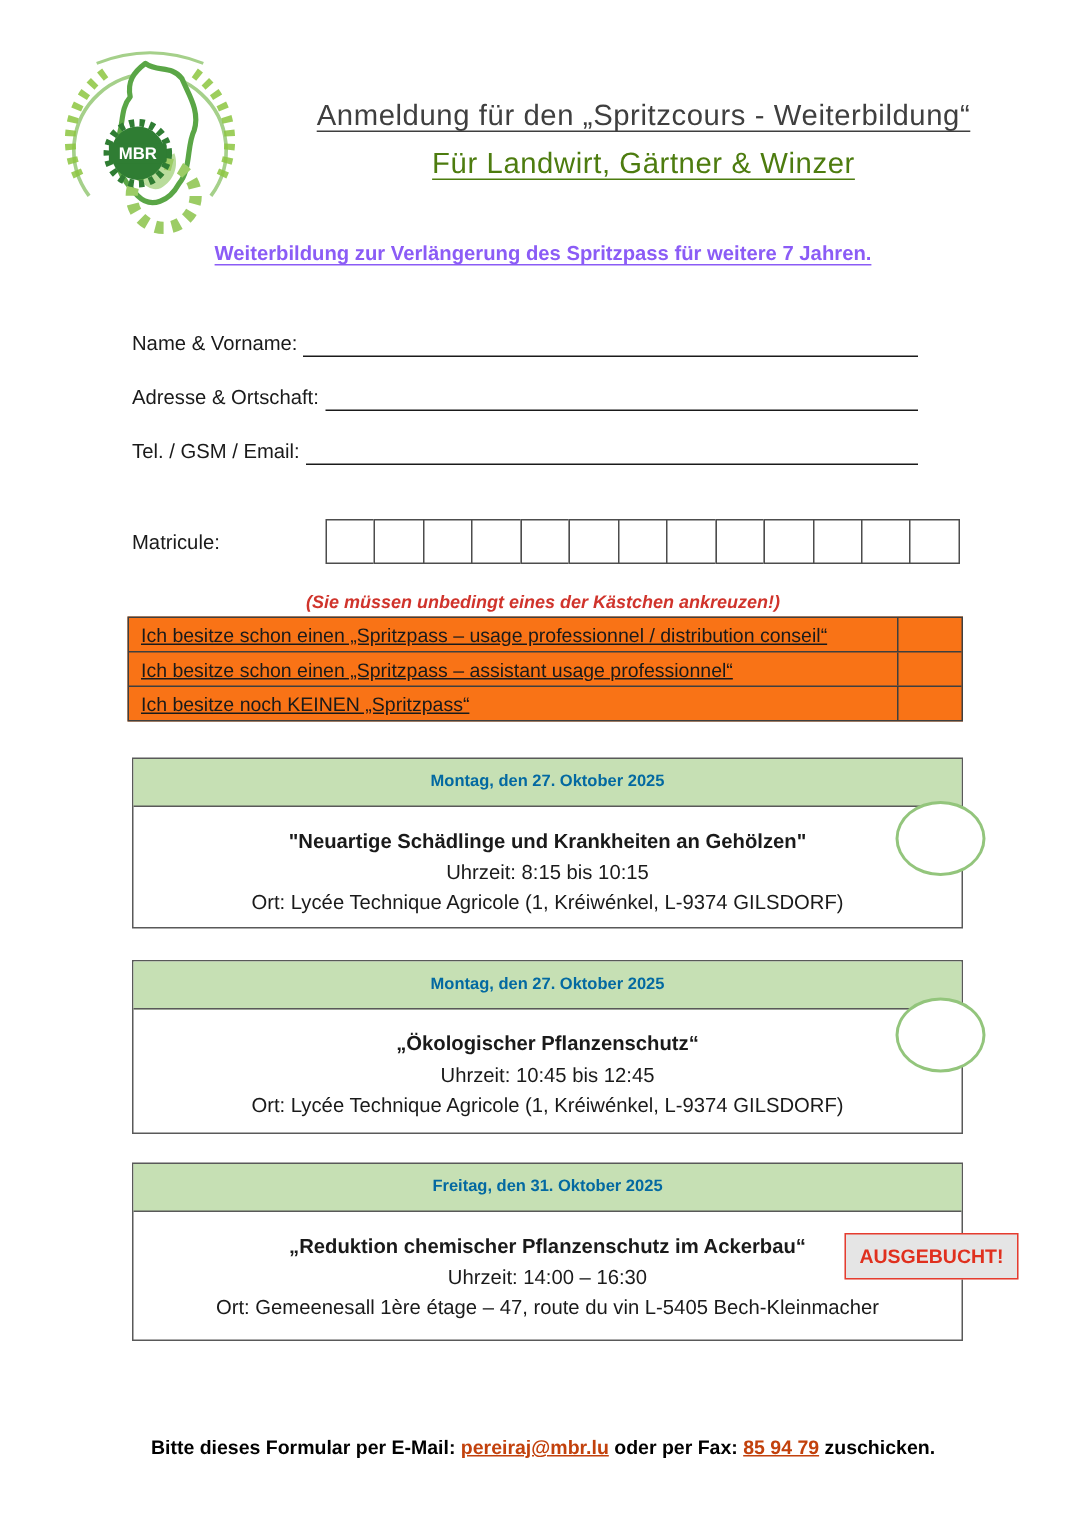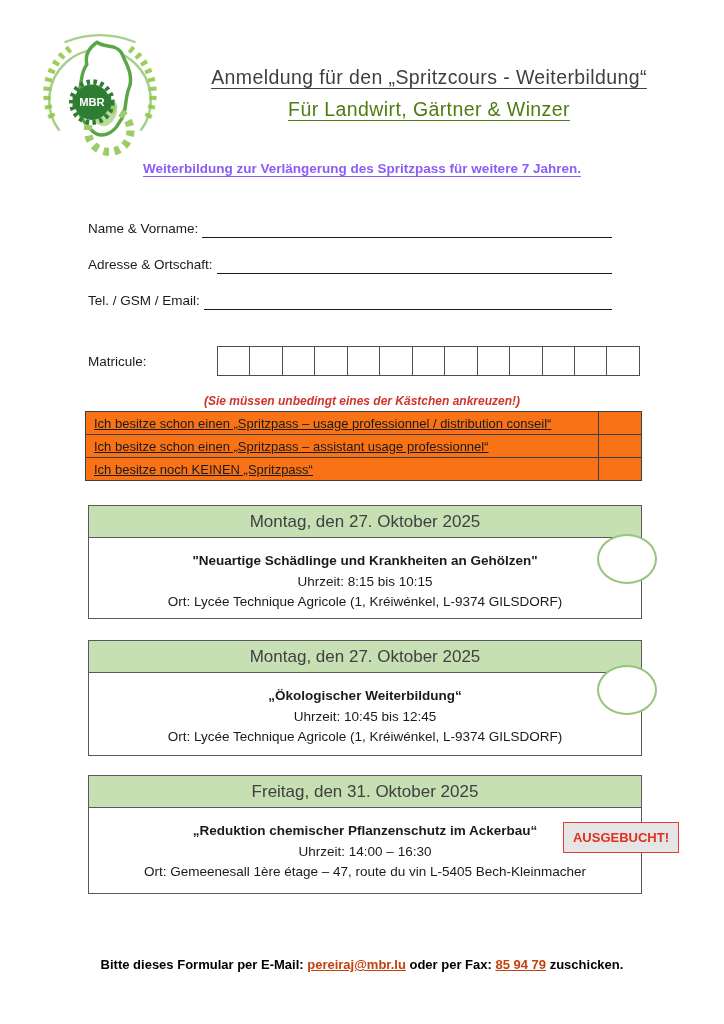--- a/index.html
+++ b/index.html
@@ -44,21 +44,21 @@
     color:#d0342c;font-style:italic;font-weight:700;font-size:12px;
   }
   .checkbox-table{position:absolute;left:85px;top:411px;width:555px;border:1.6px solid #3f3f3f;background:#f97316;text-decoration:underline;}
   .cbt-row{display:flex;align-items:center;height:22px;border-top:1.4px solid #3f3f3f;}
   .cbt-row:first-child{border-top:none;}
   .cbt-label{flex:1;padding-left:8px;font-size:13px;white-space:nowrap;}
   .cbt-box{width:42px;align-self:stretch;border-left:1.4px solid #3f3f3f;}
   
   .event{position:absolute;left:88px;width:552px;border:1.6px solid #595959;background:#fff;}
   .event-header{
-    height:31px;line-height:31px;text-align:center;font-weight:400;font-size:17px;color:#404040;
+    height:31px;line-height:31px;text-align:center;font-weight:700;font-size:11px;color:#0369a1;
     background:#c6e0b4;border-bottom:1.6px solid #595959;
   }
   .event-body{text-align:center;padding-top:13px;font-size:13.5px;line-height:20px;}
   .event-title{font-weight:700;margin-bottom:1px;}
   .circle-mark{
     position:absolute;right:-16px;width:56px;height:46px;
     border:2.2px solid #93c57c;border-radius:50%;background:#fff;z-index:2;
   }
   .badge{
     position:absolute;right:-38px;top:46px;z-index:2;
@@ -162,21 +162,21 @@
       <div class="event-title">"Neuartige Schädlinge und Krankheiten an Gehölzen"</div>
       <div class="event-time">Uhrzeit: 8:15 bis 10:15</div>
       <div class="event-location">Ort: Lycée Technique Agricole (1, Kréiwénkel, L-9374 GILSDORF)</div>
     </div>
   </div>
 
   <div class="event" style="top:640px;height:114px;">
     <div class="event-header">Montag, den 27. Oktober 2025</div>
     <div class="circle-mark" style="top:24px;"></div>
     <div class="event-body">
-      <div class="event-title">„Ökologischer Weiterbildung“</div>
+      <div class="event-title">„Ökologischer Pflanzenschutz“</div>
       <div class="event-time">Uhrzeit: 10:45 bis 12:45</div>
       <div class="event-location">Ort: Lycée Technique Agricole (1, Kréiwénkel, L-9374 GILSDORF)</div>
     </div>
   </div>
 
   <div class="event" style="top:775px;height:117px;">
     <div class="event-header">Freitag, den 31. Oktober 2025</div>
     <div class="badge">AUSGEBUCHT!</div>
     <div class="event-body">
       <div class="event-title">„Reduktion chemischer Pflanzenschutz im Ackerbau“</div>

